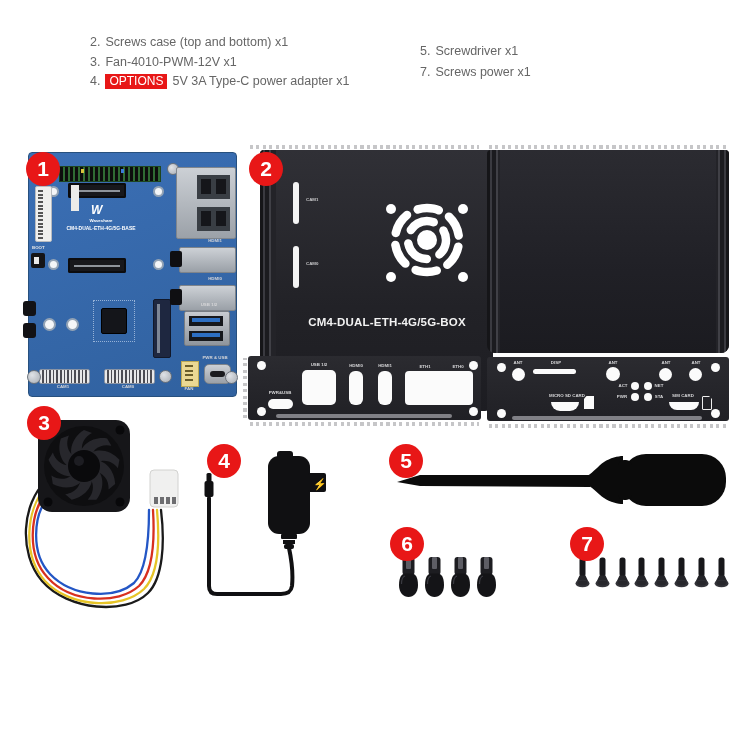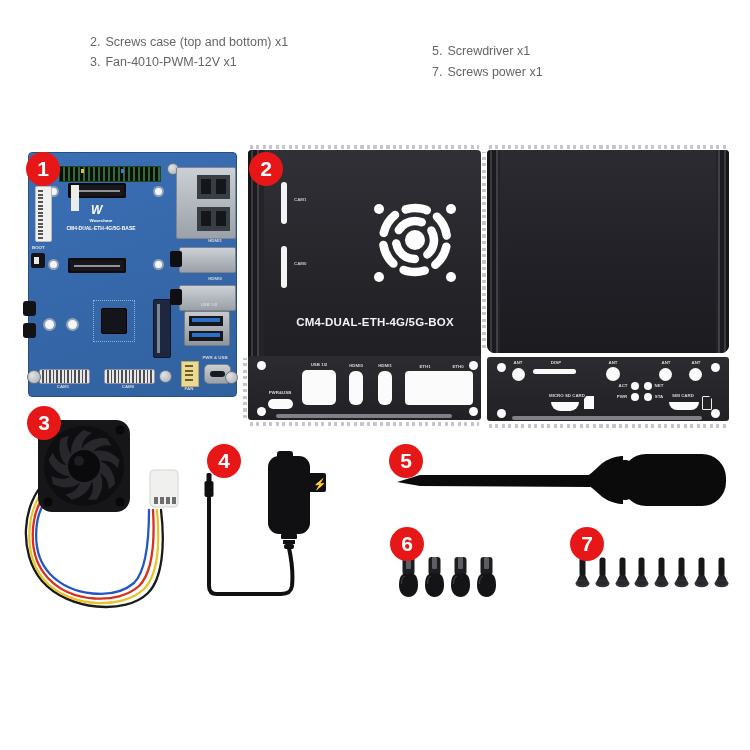--- a/index.html
+++ b/index.html
@@ -40,22 +40,23 @@
   svg{display:block;}
 </style>
 </head>
 <body>
 
 <div class="page">
 
   <div class="plist" style="left:90px;top:33px;line-height:19.5px;">
     <div class="pli"><span class="num">2.</span><span>Screws case (top and bottom) x1</span></div>
     <div class="pli"><span class="num">3.</span><span>Fan-4010-PWM-12V x1</span></div>
-  </div>
-  <div class="plist" style="left:420px;top:41px;line-height:21px;margin-left:12px;">
+    <div class="pli"><span class="num">4.</span><span class="opt">OPTIONS</span><span>5V 3A Type-C power adapter x1</span></div>
+  </div>
+  <div class="plist" style="left:420px;top:41px;line-height:21px;">
     <div class="pli"><span class="num">5.</span><span>Screwdriver x1</span></div>
     <div class="pli"><span class="num">7.</span><span>Screws power x1</span></div>
   </div>
 
   <div class="marker" style="left:26px;top:152px;">1</div>
   <div class="marker" style="left:249px;top:152px;">2</div>
   <div class="marker" style="left:27px;top:406px;">3</div>
   <div class="marker" style="left:207px;top:444px;">4</div>
   <div class="marker" style="left:389px;top:444px;">5</div>
   <div class="marker" style="left:390px;top:527px;">6</div>
@@ -150,21 +151,21 @@
 
     <div class="screwhead" style="left:-2px;top:217px;width:14px;height:14px;"></div>
     <div class="screwhead" style="left:130px;top:217px;width:13px;height:13px;"></div>
     <div class="screwhead" style="left:196px;top:218px;width:13px;height:13px;"></div>
   </div>
 
   <div class="serrH" style="left:250px;top:145px;width:229px;"></div>
   <div class="serrH" style="left:489px;top:145px;width:238px;"></div>
   <div class="serrV" style="left:482px;top:152px;height:196px;"></div>
 
-  <div class="cover" style="left:248px;top:150px;width:233px;height:261px;">
+  <div class="cover" style="left:260px;top:150px;width:233px;height:261px;">
     <div class="rail" style="left:0;width:16px;border-radius:4px 0 0 8px;"></div>
     <div class="slotW" style="left:33px;top:32px;width:6px;height:42px;"></div>
     <div class="slotW" style="left:33px;top:96px;width:6px;height:42px;"></div>
     <div class="micro" style="left:46px;top:48px;color:#c9c9cb;">CAM1</div>
     <div class="micro" style="left:46px;top:112px;color:#c9c9cb;">CAM0</div>
     <div class="abs" style="left:117px;top:40px;">
       <svg width="100" height="100" viewBox="-50 -50 100 100">
         <g stroke="#ffffff" fill="none" stroke-linecap="round">
           <circle r="19" stroke-width="8.5" stroke-dasharray="26 13.8" transform="rotate(-30)"></circle>
           <circle r="32" stroke-width="8.5" stroke-dasharray="21.5 12.1" transform="rotate(12)"></circle>

